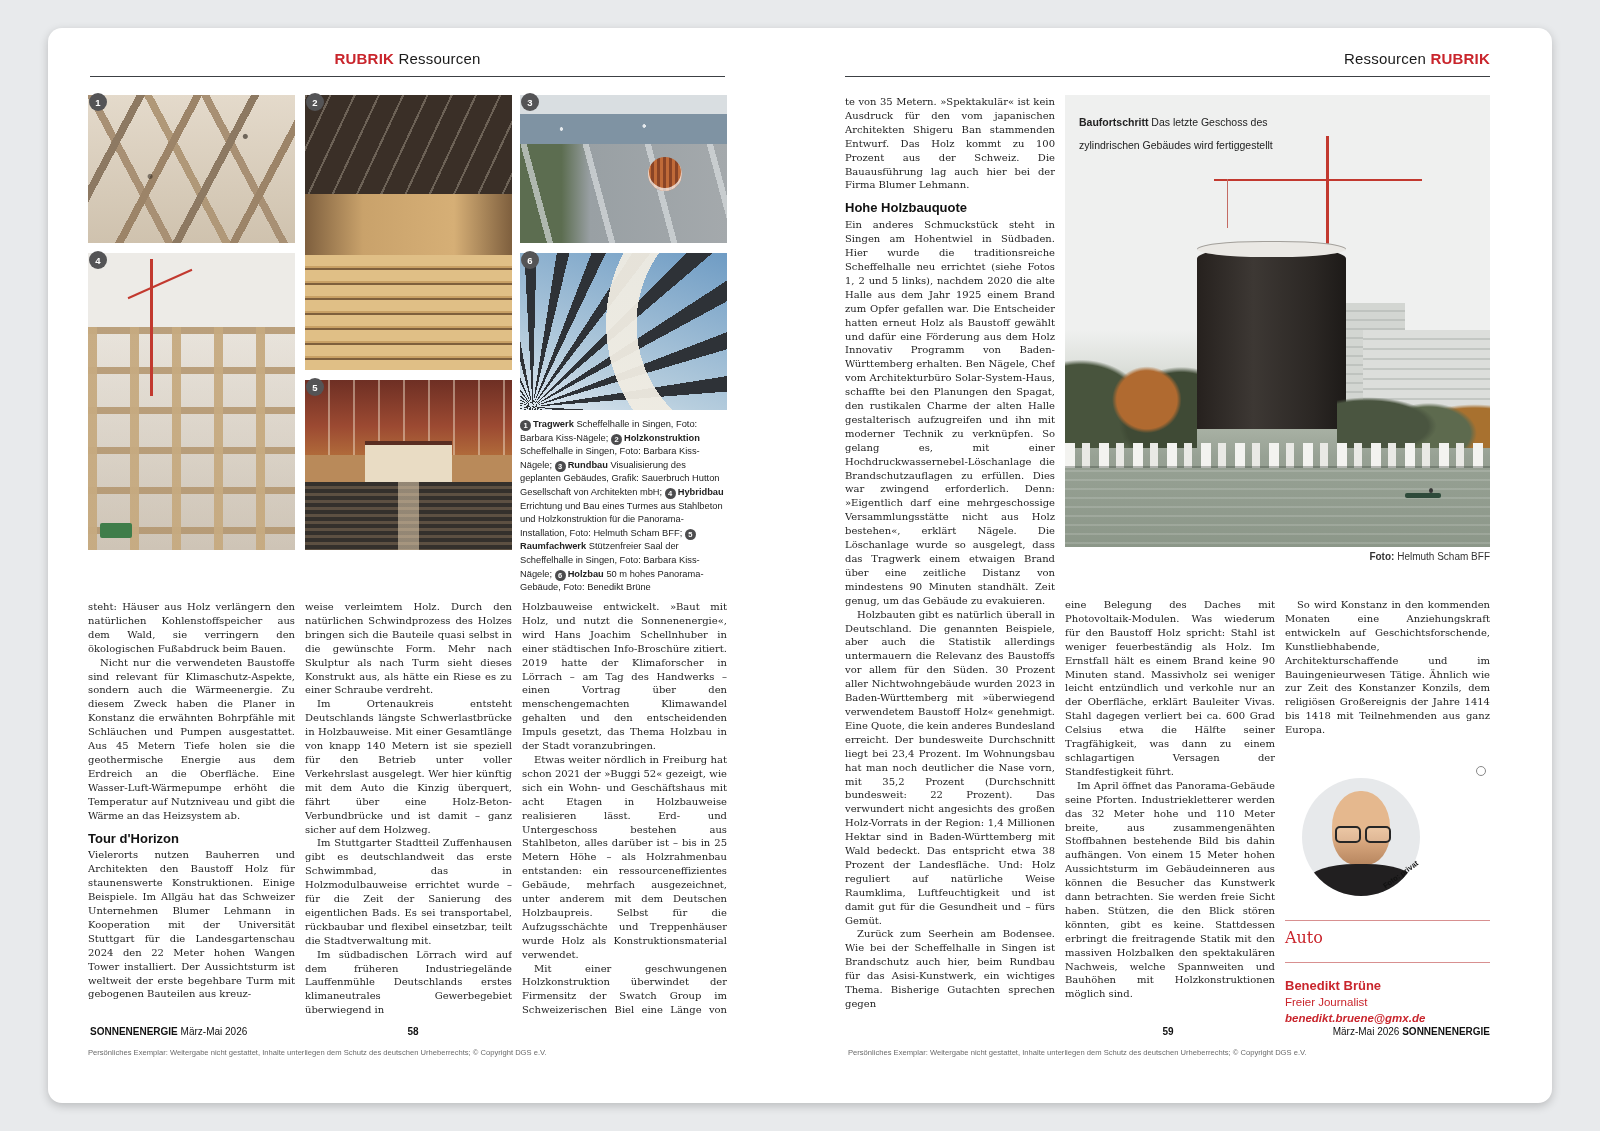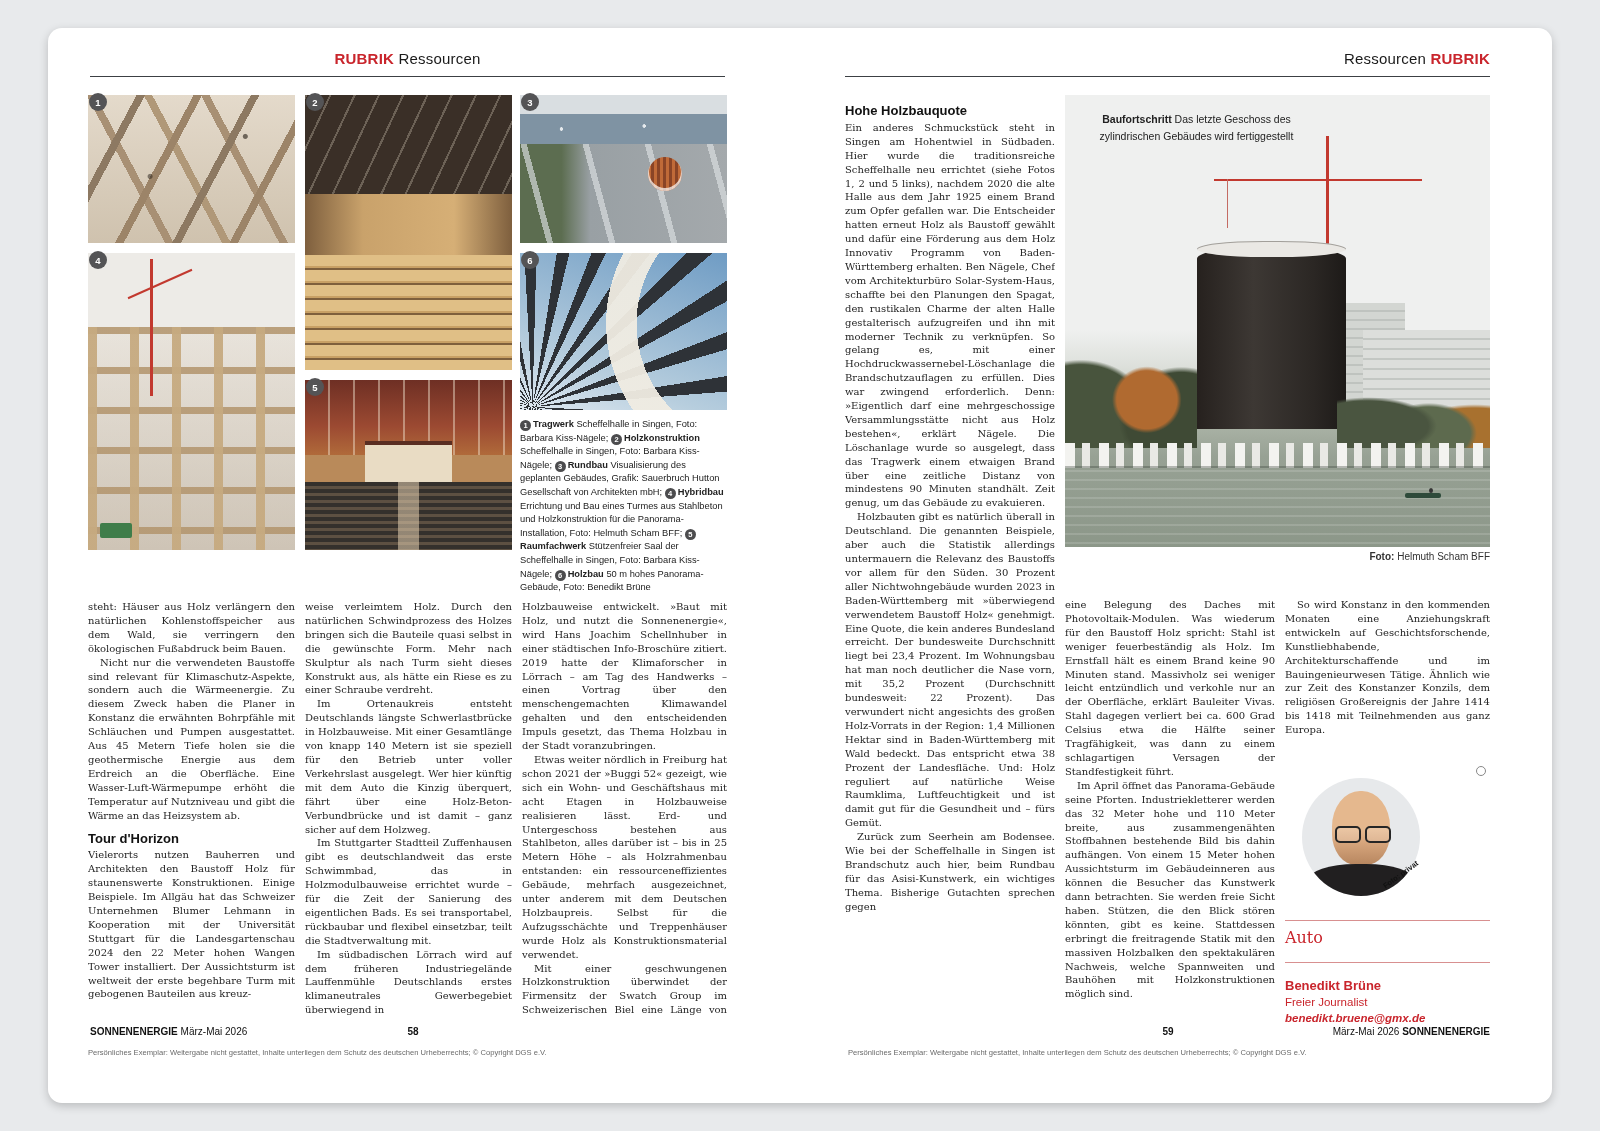--- a/index.html
+++ b/index.html
@@ -104,21 +104,21 @@
     radial-gradient(ellipse at 20% 70%, #4a5540 0 35%, transparent 40%),
     radial-gradient(ellipse at 60% 80%, #5d6a4e 0 32%, transparent 37%),
     radial-gradient(ellipse at 90% 75%, #a8712f 0 28%, transparent 33%);}
   .mp-boats{position:absolute;left:0;top:77%;width:100%;height:5%;background:
     repeating-linear-gradient(90deg,#f3f3f0 0 10px, rgba(243,243,240,0) 10px 17px, #e9e9e5 17px 25px, rgba(0,0,0,0) 25px 34px);
     border-bottom:2px solid rgba(60,70,60,.35);}
   .mp-streaks{position:absolute;left:0;top:83%;width:100%;height:17%;background:
     repeating-linear-gradient(180deg, rgba(255,255,255,.14) 0 2px, transparent 2px 9px);}
   .mp-boat-small{position:absolute;left:80%;top:88%;width:36px;height:5px;background:#2e4a3a;border-radius:2px;}
   .mp-boat-small::after{content:"";position:absolute;left:24px;top:-5px;width:4px;height:5px;background:#333;border-radius:50%;}
-  .mp-caption{position:absolute;left:14px;top:16px;width:235px;font-size:10.5px;line-height:17px;color:#222;text-align:center;}
+  .mp-caption{position:absolute;left:14px;top:16px;width:235px;font-size:10.5px;line-height:23px;color:#222;text-align:left;}
   .mp-credit{position:absolute;left:1017px;top:523px;width:425px;text-align:right;font-size:10px;color:#333;}
 
   
   .a-rule{position:absolute;left:1237px;width:205px;border-top:1.5px solid #d89090;}
   #a-rule1{top:892px;} #a-rule2{top:934px;}
   .a-heading{position:absolute;left:1237px;top:900px;font-family:"DejaVu Serif",serif;font-size:16px;color:#c9252c;}
   .a-name{position:absolute;left:1237px;top:950px;font-size:13px;font-weight:bold;color:#c9252c;}
   .a-role{position:absolute;left:1237px;top:968px;font-size:11.5px;color:#c9252c;}
   .a-email{position:absolute;left:1237px;top:984px;font-size:11.5px;font-weight:bold;font-style:italic;color:#c9252c;text-decoration:none;}
   #author-photo{position:absolute;left:1254px;top:750px;width:118px;height:118px;border-radius:50%;background:#e7e9eb;overflow:hidden;}
@@ -209,20 +209,21 @@
     <p class="ind">Im Stuttgarter Stadtteil Zuffenhausen gibt es deutschlandweit das erste Schwimmbad, das in Holzmodulbauweise errichtet wurde – für die Zeit der Sanierung des eigentlichen Bads. Es sei transportabel, rückbaubar und flexibel einsetzbar, teilt die Stadtverwaltung mit.</p>
     <p class="ind">Im südbadischen Lörrach wird auf dem früheren Industriegelände Lauffenmühle Deutschlands erstes klimaneutrales Gewerbegebiet überwiegend in</p>
   </div>
   <div class="col" id="l-col3">
     <p>Holzbauweise entwickelt. »Baut mit Holz, und nutzt die Sonnenenergie«, wird Hans Joachim Schellnhuber in einer städtischen Info-Broschüre zitiert. 2019 hatte der Klimaforscher in Lörrach – am Tag des Handwerks – einen Vortrag über den menschengemachten Klimawandel gehalten und den entscheidenden Impuls gesetzt, das Thema Holzbau in der Stadt voranzubringen.</p>
     <p class="ind">Etwas weiter nördlich in Freiburg hat schon 2021 der »Buggi 52« gezeigt, wie sich ein Wohn- und Geschäftshaus mit acht Etagen in Holzbauweise realisieren lässt. Erd- und Untergeschoss bestehen aus Stahlbeton, alles darüber ist – bis in 25 Metern Höhe – als Holzrahmenbau entstanden: ein ressourceneffizientes Gebäude, mehrfach ausgezeichnet, unter anderem mit dem Deutschen Holzbaupreis. Selbst für die Aufzugsschächte und Treppenhäuser wurde Holz als Konstruktionsmaterial verwendet.</p>
     <p class="ind">Mit einer geschwungenen Holzkonstruktion überwindet der Firmensitz der Swatch Group im Schweizerischen Biel eine Länge von 240 Metern und eine Brei-</p>
   </div>
 
   <div class="col" id="r-col1">
+    <p>te von 35 Metern. »Spektakulär« ist kein Ausdruck für den vom japanischen Architekten Shigeru Ban stammenden Entwurf. Das Holz kommt zu 100 Prozent aus der Schweiz. Die Bauausführung lag auch hier bei der Firma Blumer Lehmann.</p>
     <h3>Hohe Holzbauquote</h3>
     <p>Ein anderes Schmuckstück steht in Singen am Hohentwiel in Südbaden. Hier wurde die traditionsreiche Scheffelhalle neu errichtet (siehe Fotos 1, 2 und 5 links), nachdem 2020 die alte Halle aus dem Jahr 1925 einem Brand zum Opfer gefallen war. Die Entscheider hatten erneut Holz als Baustoff gewählt und dafür eine Förderung aus dem Holz Innovativ Programm von Baden-Württemberg erhalten. Ben Nägele, Chef vom Architekturbüro Solar-System-Haus, schaffte bei den Planungen den Spagat, den rustikalen Charme der alten Halle gestalterisch aufzugreifen und ihn mit moderner Technik zu verknüpfen. So gelang es, mit einer Hochdruckwassernebel-Löschanlage die Brandschutzauflagen zu erfüllen. Dies war zwingend erforderlich. Denn: »Eigentlich darf eine mehrgeschossige Versammlungsstätte nicht aus Holz bestehen«, erklärt Nägele. Die Löschanlage wurde so ausgelegt, dass das Tragwerk einem etwaigen Brand über eine zeitliche Distanz von mindestens 90 Minuten standhält. Zeit genug, um das Gebäude zu evakuieren.</p>
     <p class="ind">Holzbauten gibt es natürlich überall in Deutschland. Die genannten Beispiele, aber auch die Statistik allerdings untermauern die Relevanz des Baustoffs vor allem für den Süden. 30 Prozent aller Nichtwohngebäude wurden 2023 in Baden-Württemberg mit »überwiegend verwendetem Baustoff Holz« genehmigt. Eine Quote, die kein anderes Bundesland erreicht. Der bundesweite Durchschnitt liegt bei 23,4 Prozent. Im Wohnungsbau hat man noch deutlicher die Nase vorn, mit 35,2 Prozent (Durchschnitt bundesweit: 22 Prozent). Das verwundert nicht angesichts des großen Holz-Vorrats in der Region: 1,4 Millionen Hektar sind in Baden-Württemberg mit Wald bedeckt. Das entspricht etwa 38 Prozent der Landesfläche. Und: Holz reguliert auf natürliche Weise Raumklima, Luftfeuchtigkeit und ist damit gut für die Gesundheit und – fürs Gemüt.</p>
     <p class="ind">Zurück zum Seerhein am Bodensee. Wie bei der Scheffelhalle in Singen ist Brandschutz auch hier, beim Rundbau für das Asisi-Kunstwerk, ein wichtiges Thema. Bisherige Gutachten sprechen gegen</p>
   </div>
 
   <div class="photo" id="main-photo">
     <div class="mp-crane-mast"></div>
     <div class="mp-crane-jib"></div>
     <div class="mp-crane-cable"></div>

